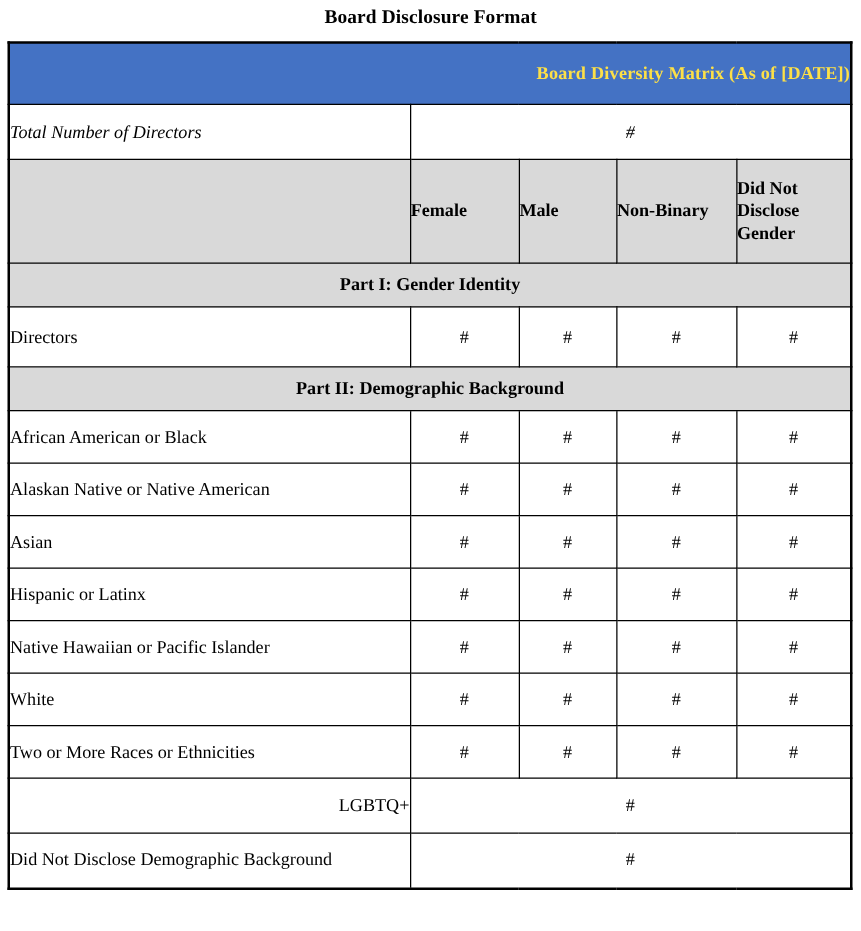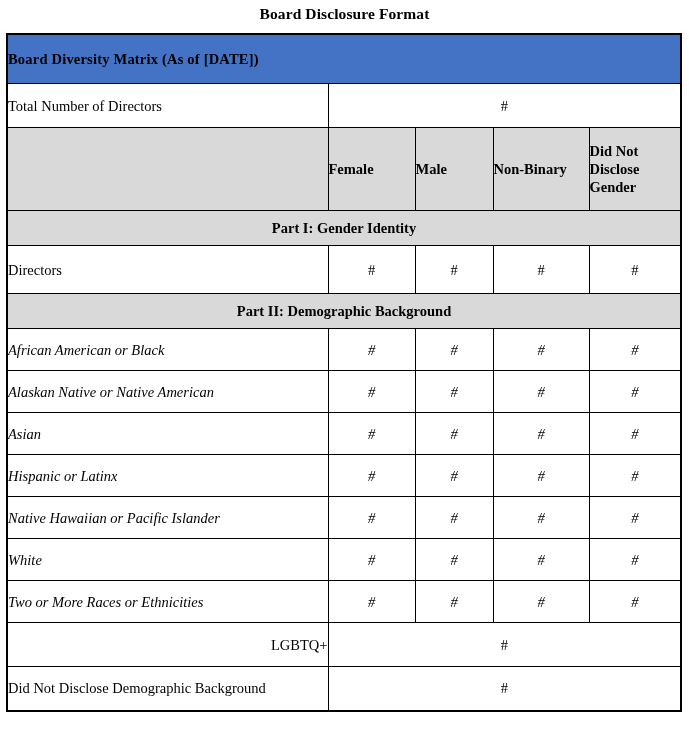--- a/index.html
+++ b/index.html
@@ -46,29 +46,30 @@
     line-height: 18px;
     padding: 0;
   }
   
   table.matrix {
     outline: none;
   }
 
   .hdr-blue {
     background: #4472C4;
-    color: #000000;
-    font-weight: bold;
-    text-align: left;
+    color: #fde047;
+    font-weight: bold;
+    text-align: right;
     font-size: 15px;
     height: 48px;
     letter-spacing: 0.2px;
   }
   .row-total {
     height: 44px;
+    font-style: italic;
   }
   .lbl-l1 {
     padding-left: 10px;
     text-align: left;
   }
   .lbl-l2 {
     padding-left: 22px;
     text-align: left;
   }
   .lbl-lgbtq {
@@ -98,21 +99,20 @@
     height: 34px;
     padding-left: 10px;
     font-size: 14.5px;
   }
   .row-directors {
     height: 48px;
     padding-left: 8px;
   }
   .row-demo {
     height: 42px;
-    font-style: italic;
   }
   .row-wide {
     height: 44px;
   }
   .cw1 { width: 321px; }
   .cw2 { width: 87px; }
   .cw3 { width: 78px; }
   .cw4 { width: 96px; }
   .cw5 { width: 92px; }
 </style>

